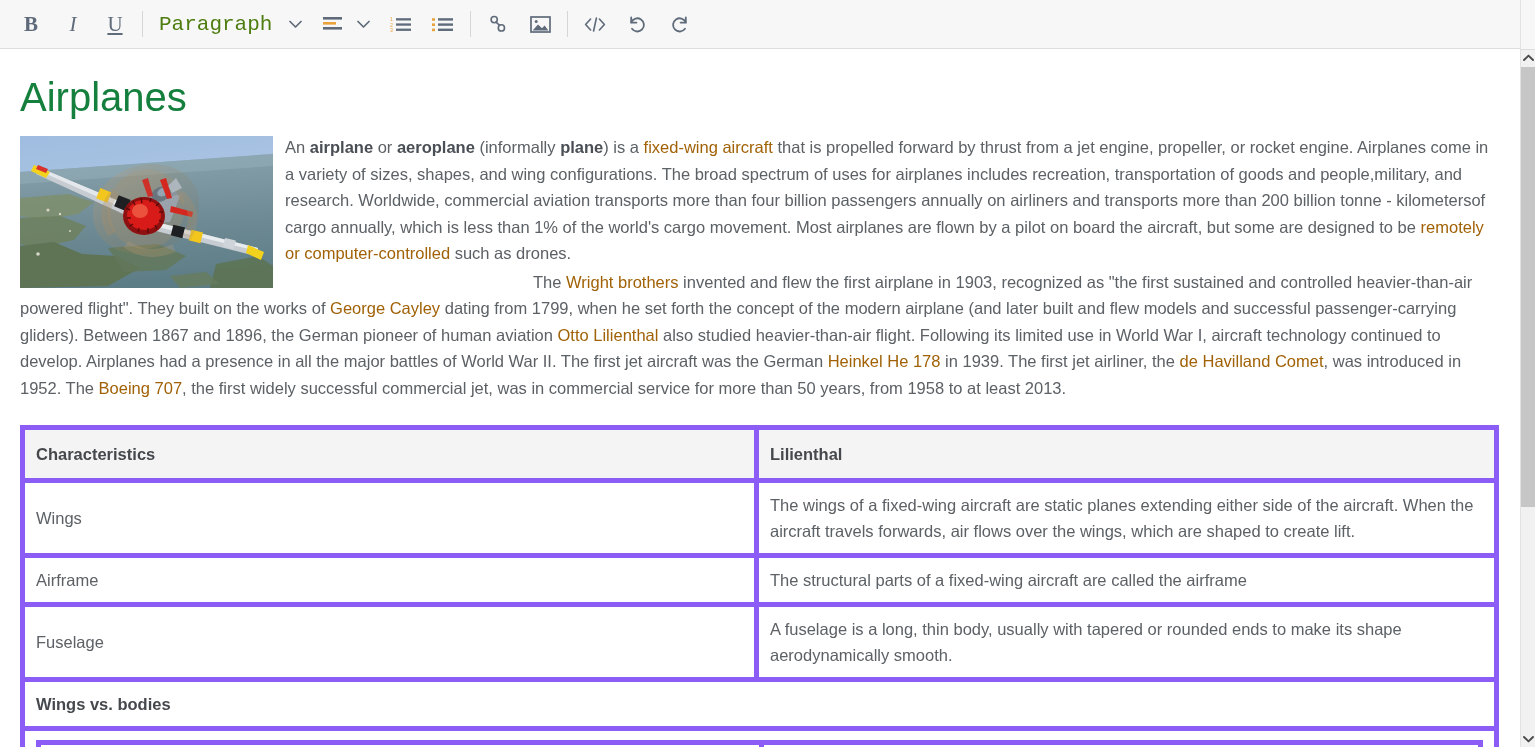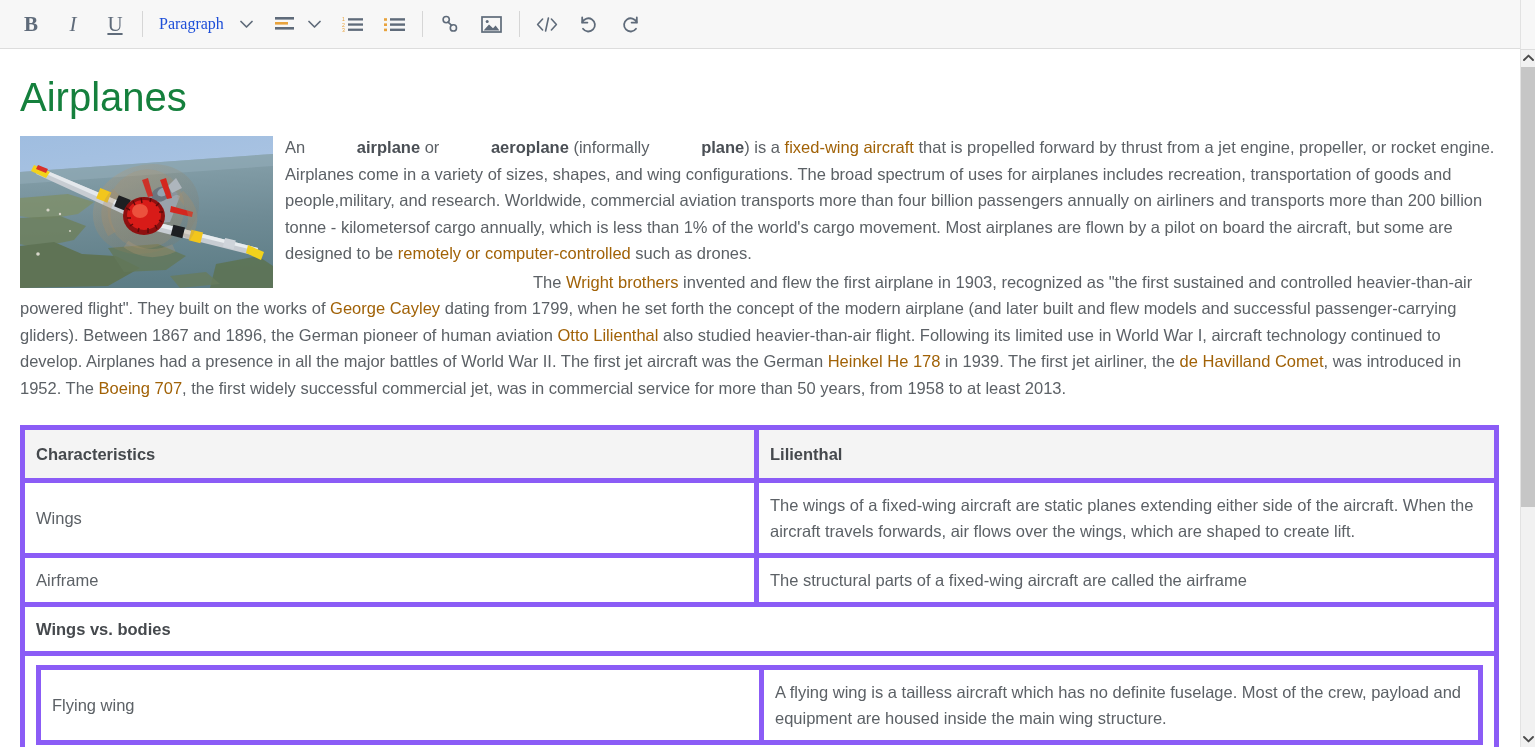--- a/index.html
+++ b/index.html
@@ -40,23 +40,23 @@
     height: 26px;
     background: #d6d6d6;
     margin: 0 10px;
     flex: 0 0 1px;
   }
   .tb-gap { width: 8px; flex: 0 0 8px; }
   .tb-bold   { font-family: "Liberation Serif", serif; font-weight: bold; font-size: 21px; }
   .tb-italic { font-family: "Liberation Serif", serif; font-style: italic; font-size: 21px; }
   .tb-under  { font-family: "Liberation Serif", serif; font-size: 21px; text-decoration: underline; }
   .tb-para {
-    font-family: Liberation Serif, serif;
-    font-size: 16px;
-    color: #1d4ed8;
+    font-family: Liberation Mono, monospace;
+    font-size: 21px;
+    color: #4d7c0f;
     padding: 0 10px 0 6px;
     height: 34px;
     display: inline-flex;
     align-items: center;
     cursor: pointer;
   }
   .tb-caret {
     width: 26px; height: 34px;
     display: inline-flex; align-items: center; justify-content: center;
     cursor: pointer;
@@ -88,21 +88,21 @@
     letter-spacing: 0px;
   }
 
   .para {
     font-size: 16.5px;
     line-height: 26.5px;
     color: #5c6166;
     margin: 0 0 0 0;
     text-align: left;
   }
-  .para b { color: #4a4f55; font-weight: bold; margin-left: 47px; }
+  .para b { color: #4a4f55; font-weight: bold; }
   .para .lnk, a.lnk {
     color: #a16207;
     text-decoration: none;
     cursor: pointer;
   }
   #thumb-img {
     float: left;
     width: 253px;
     height: 152px;
     margin: 2px 12px 4px 0;
@@ -434,20 +434,24 @@
         </tr>
       </thead>
       <tbody id="tbody-main">
           <tr>
             <td>Wings</td>
             <td class="desc">The wings of a fixed-wing aircraft are static planes extending either side of the aircraft. When the aircraft travels forwards, air flows over the wings, which are shaped to create lift.</td>
           </tr>
           <tr>
             <td>Airframe</td>
             <td class="desc">The structural parts of a fixed-wing aircraft are called the airframe</td>
+          </tr>
+          <tr>
+            <td>Fuselage</td>
+            <td class="desc">A fuselage is a long, thin body, usually with tapered or rounded ends to make its shape aerodynamically smooth.</td>
           </tr>
           <tr class="section-row">
             <td colspan="2">Wings vs. bodies</td>
           </tr>
           <tr>
             <td class="nested-wrap" colspan="2">
               <table class="nested">
                 <colgroup>
                   <col class="nested-col-a">
                   <col>

